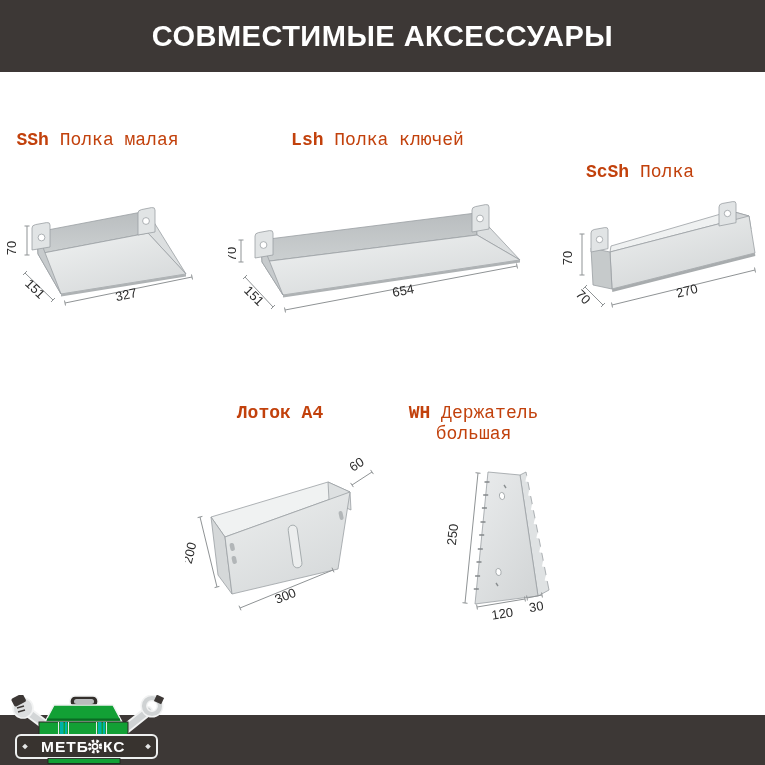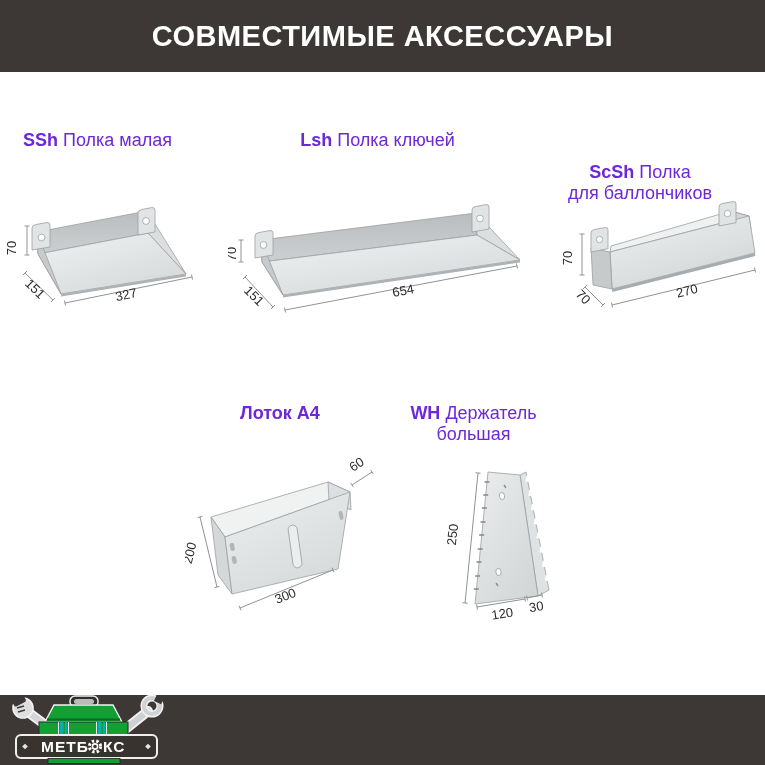--- a/index.html
+++ b/index.html
@@ -1,22 +1,22 @@
 <!DOCTYPE html>
 <html><head>
 <meta charset="utf-8">
 <style>
   html,body{margin:0;padding:0;background:#888;}
   .page{position:relative;width:765px;height:765px;background:#ffffff;overflow:hidden;
         font-family:"Liberation Sans",sans-serif;margin:0 auto;}
   .hdr{position:absolute;top:0;left:0;width:765px;height:72px;background:#3d3836;
        display:flex;align-items:center;justify-content:center;}
   .hdr h1{margin:8px;color:#ffffff;font-size:29px;font-weight:bold;letter-spacing:.5px;}
-  .ftr{position:absolute;bottom:0;left:0;width:765px;height:70px;background:#3d3836;}
-  .plabel{position:absolute;font-size:18px;color:#6d28d9;text-align:center;line-height:21px;}
+  .ftr{position:absolute;bottom:0;left:0;width:765px;height:50px;background:#3d3836;}
+  .plabel{position:absolute;font-size:18px;color:#c2410c;text-align:center;line-height:21px;font-family:Liberation Mono, monospace;}
   .plabel b{font-weight:bold;}
   svg.draw{position:absolute;}
   svg text{font-family:"Liberation Sans",sans-serif;font-size:13px;fill:#2c2c2c;text-anchor:middle;}
   .metal{stroke:#9aa0a3;stroke-width:.8;stroke-linejoin:round;}
   .dim{stroke:#8f9395;stroke-width:1;fill:none;}
 </style>
 </head>
 <body>
 
 <div class="page">
@@ -31,21 +31,20 @@
   </div>
   <div class="plabel" style="left:245px;top:130px;width:265px;">
     <b>Lsh</b>
     <span>Полка ключей</span>
   </div>
   <div class="plabel" style="left:545px;top:130px;width:190px;margin-top:32px;">
     <div>
       <b>ScSh</b>
       <span>Полка</span>
     </div>
-    <div>для баллончиков</div>
   </div>
 
   <svg class="draw" style="left:5px;top:192px;" width="200" height="122" viewBox="0 0 200 122">
     <defs>
       <linearGradient id="g1f" x1="0" y1="0" x2=".7" y2="1">
         <stop offset="0" stop-color="#f0f2f2"></stop>
           <stop offset="1" stop-color="#d6d9da"></stop>
       </linearGradient>
       <linearGradient id="g1b" x1="0" y1="0" x2="0" y2="1">
         <stop offset="0" stop-color="#b9bdbf"></stop>

